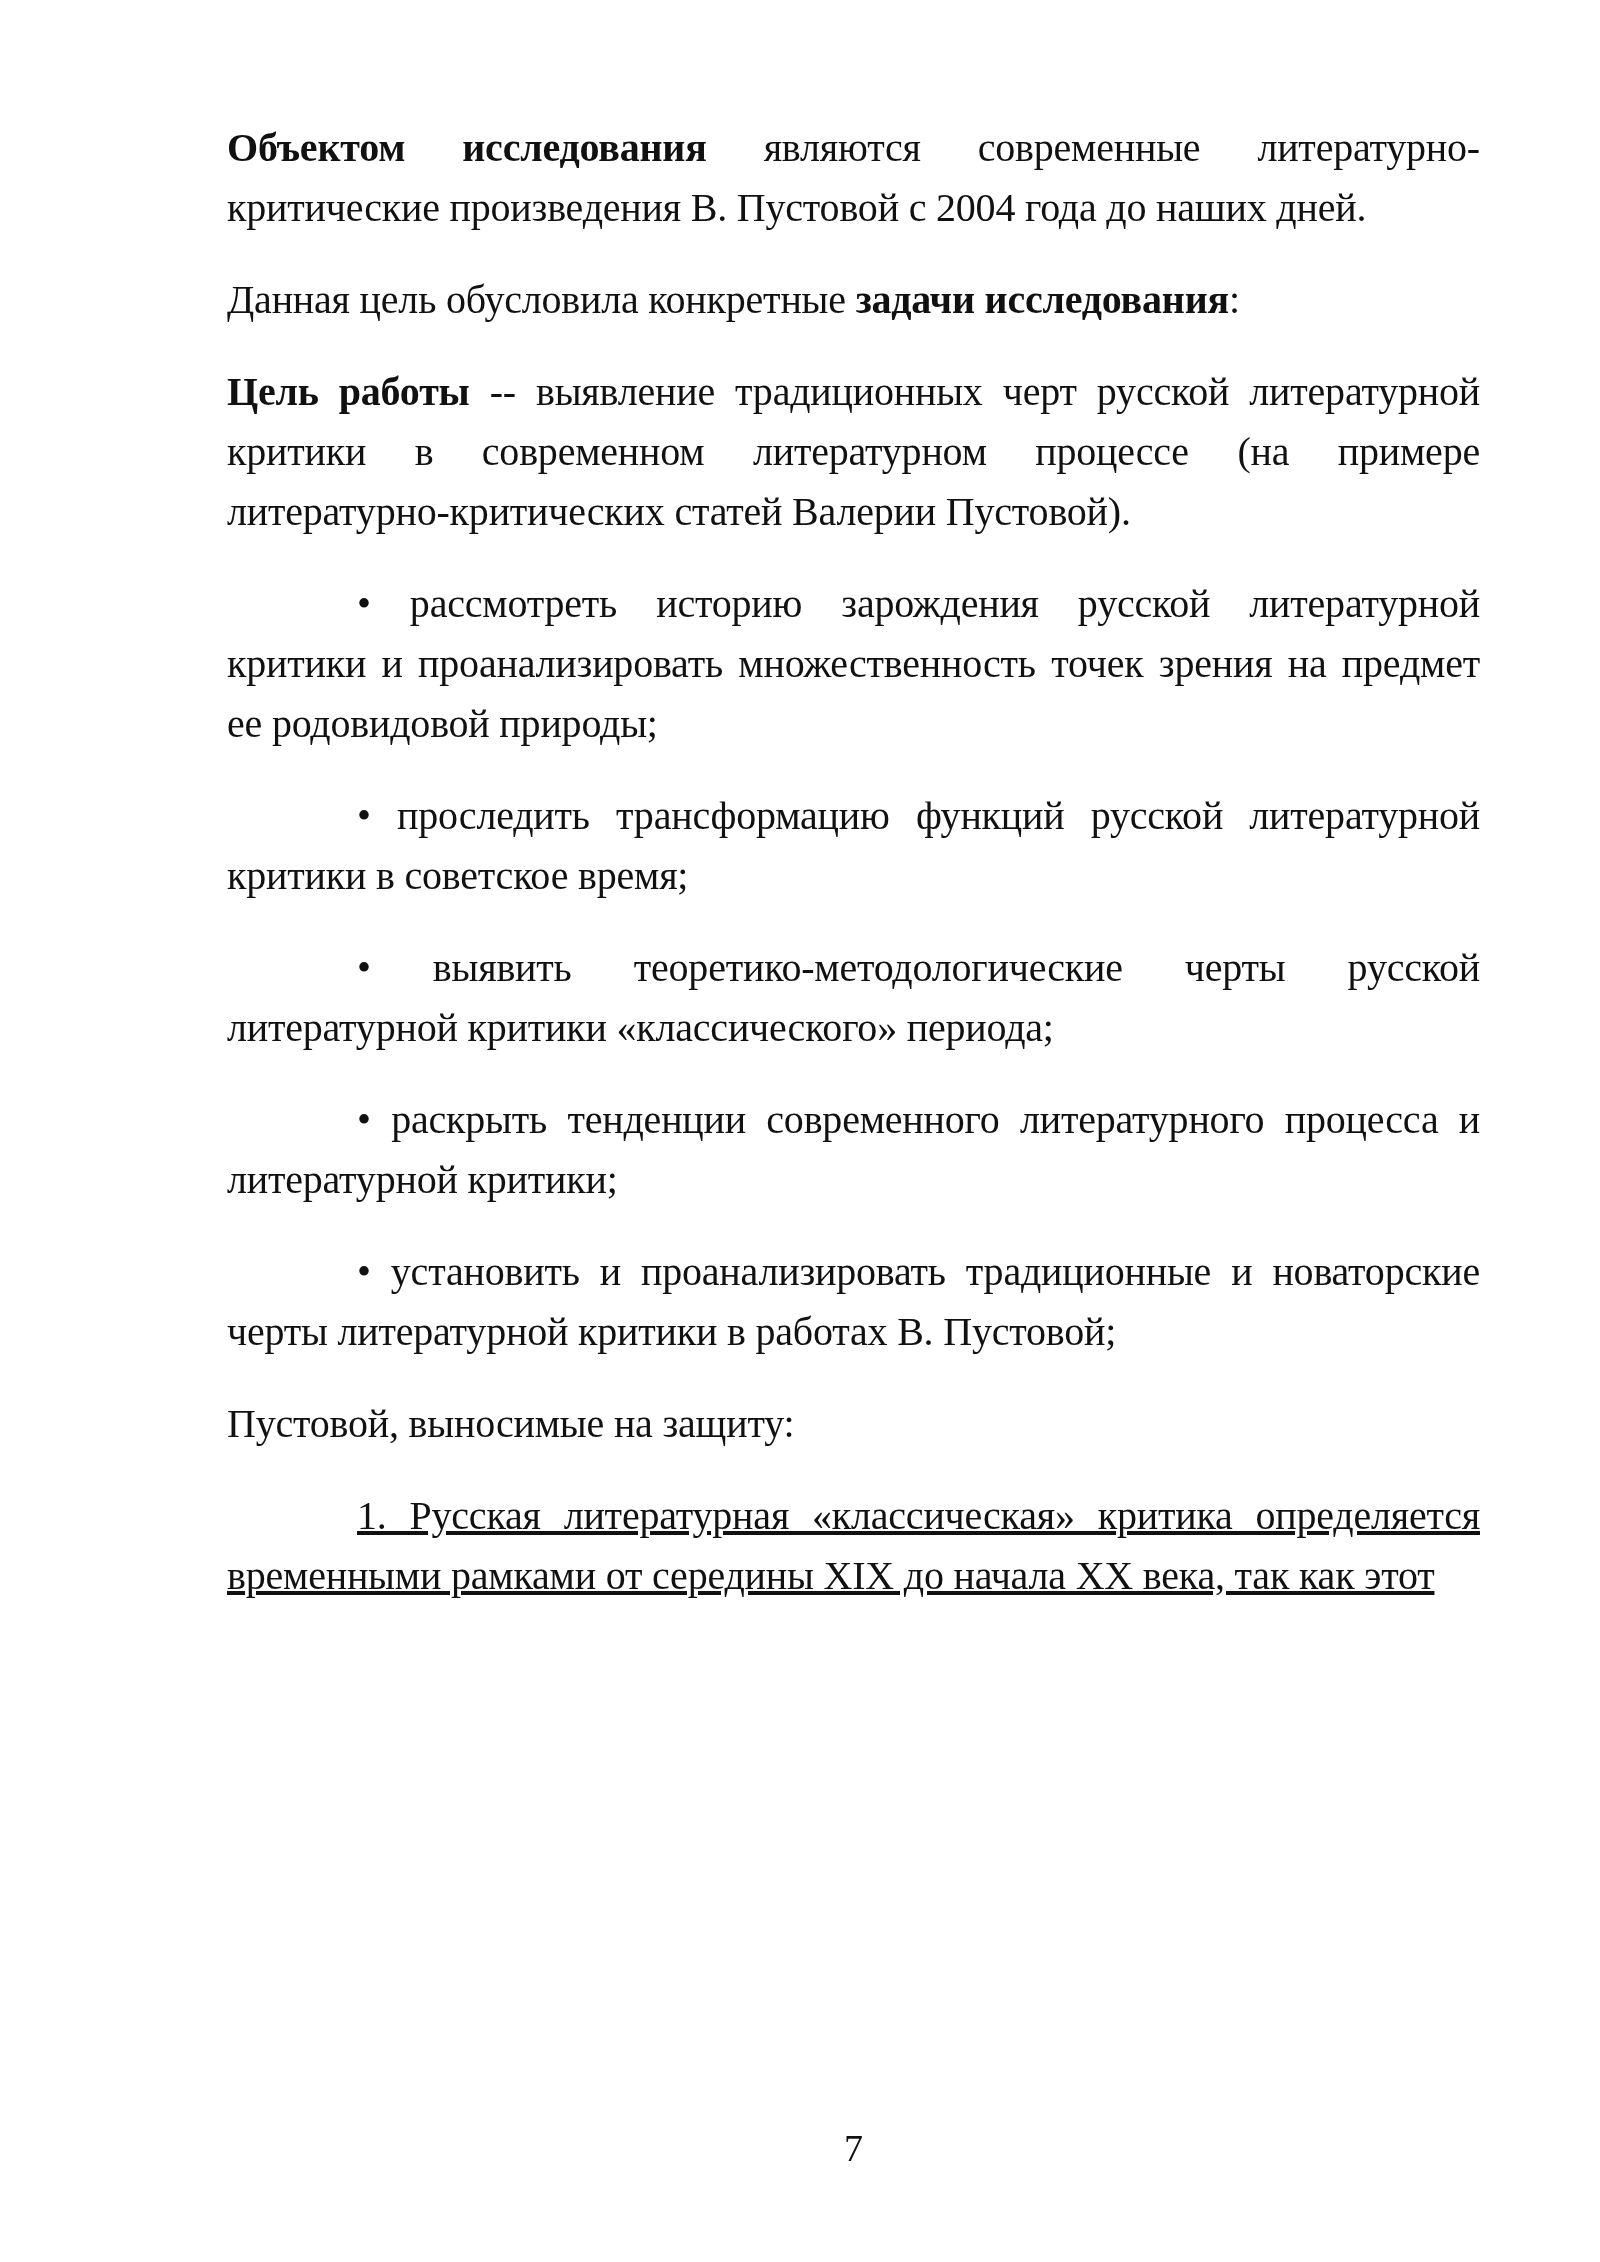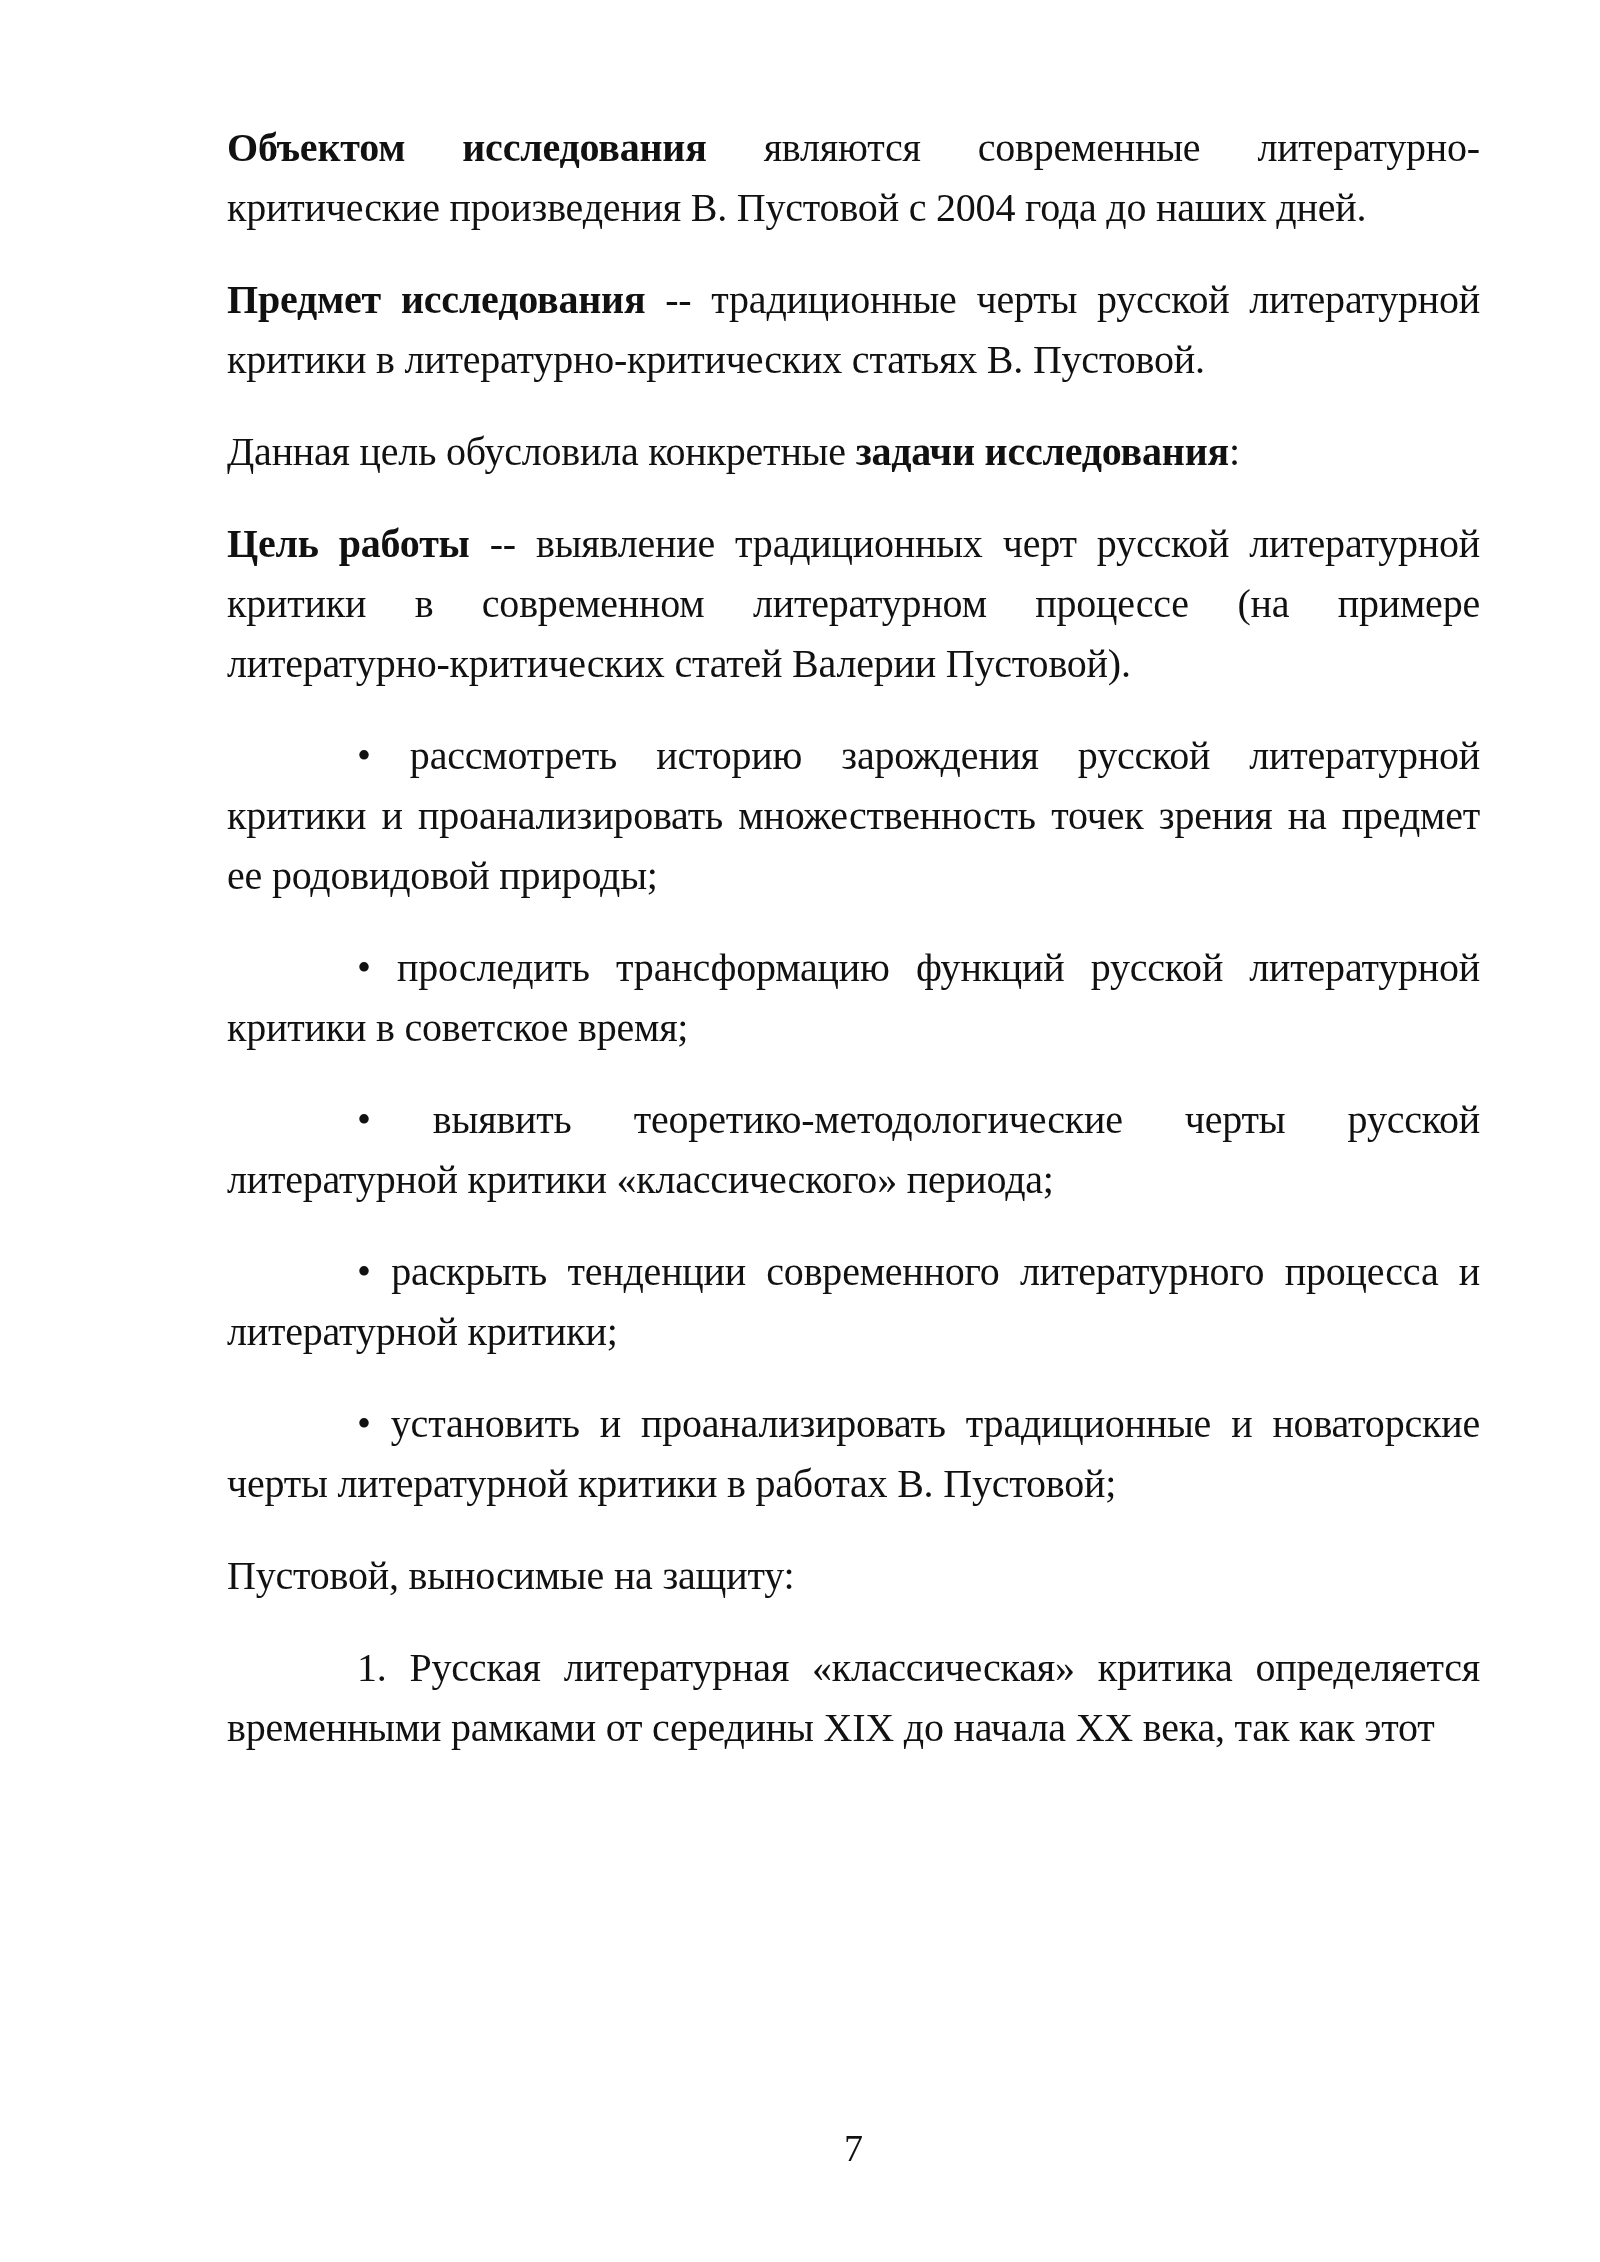--- a/index.html
+++ b/index.html
@@ -22,42 +22,41 @@
     top: 118px;
     left: 227px;
     width: 1253px;
   }
   .para {
     margin: 0 0 32px 0;
     line-height: 60px;
     text-align: justify;
     letter-spacing: -0.2px;
   }
-  .para:last-of-type { margin-bottom: 0; }
+  .para:last-of-type { margin-bottom: 0; text-decoration: underline; }
   .b { font-weight: bold; }
   .indent { text-indent: 130px; }
   .pagenum {
     position: absolute;
     top: 2118px;
     left: 227px;
     width: 1253px;
     text-align: center;
     line-height: 60px;
     font-size: 38px;
   }
 </style>
 </head>
 <body>
 
 <div class="page">
   <div class="content">
 
     <p class="para"><strong class="b">Объектом исследования</strong><span> являются современные литературно- критические произведения В. Пустовой с 2004 года до наших дней.</span></p>
 
-    <p class="para"><strong class="b">Предмет исследования</strong><span> -- традиционные черты русской литературной критики в литературно-критических статьях В. Пустовой.</span></p>
 
     <p class="para"><span>Данная цель обусловила конкретные </span><strong class="b">задачи исследования</strong><span>:</span></p>
 
     <p class="para"><strong class="b">Цель работы</strong><span> -- выявление традиционных черт русской литературной критики в современном литературном процессе (на примере литературно-критических статей Валерии Пустовой).</span></p>
 
     <p class="para indent">• рассмотреть историю зарождения русской литературной критики и проанализировать множественность точек зрения на предмет ее родовидовой природы;</p>
     <p class="para indent">• проследить трансформацию функций русской литературной критики в советское время;</p>
     <p class="para indent">• выявить теоретико-методологические черты русской литературной критики «классического» периода;</p>
     <p class="para indent">• раскрыть тенденции современного литературного процесса и литературной критики;</p>
     <p class="para indent">• установить и проанализировать традиционные и новаторские черты литературной критики в работах В. Пустовой;</p>

